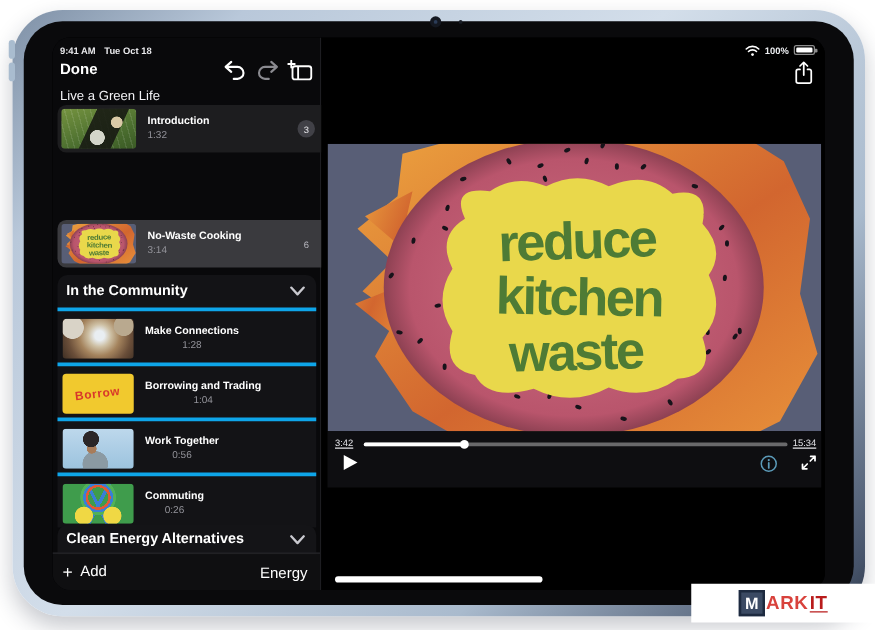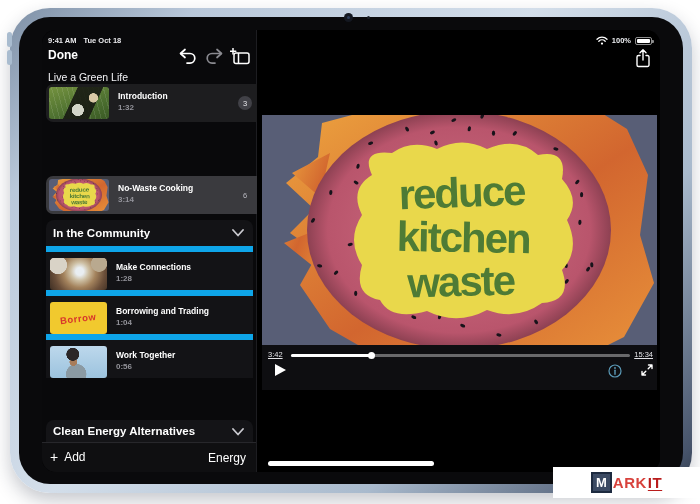--- a/index.html
+++ b/index.html
@@ -24,31 +24,31 @@
   .status-left{position:absolute;left:6px;top:6px;display:flex;gap:7px;font-size:7.5px;font-weight:bold;color:#e9e9ec;}
   .done{position:absolute;left:6px;top:18px;font-size:12px;font-weight:bold;color:#fff;cursor:default;}
   .icon-btn{position:absolute;top:18px;width:20px;height:17px;}
   .sb-title{position:absolute;left:6px;top:41px;font-size:10.5px;color:#f2f2f5;}
 
   .card{position:absolute;left:4px;width:230px;height:38px;background:#1d1d1f;border-radius:7px;}
   .card.selected{background:#3a3a3e;}
   .thumb{position:absolute;left:3px;top:3px;width:60px;height:32px;border-radius:3px;overflow:hidden;}
   .card-text{position:absolute;left:72px;top:7px;}
   .card-title{font-size:8.5px;font-weight:bold;color:#fff;}
-  .card-dur{font-size:8px;color:#93939a;margin-top:2px;font-weight:bold;}
+  .card-dur{font-size:8px;color:#93939a;margin-top:2px;}
   .badge{position:absolute;right:24px;top:12px;width:14px;height:14px;border-radius:50%;background:#414147;
     color:#e8e8ec;font-size:7.5px;display:flex;align-items:center;justify-content:center;}
   .badge.plain{background:transparent;color:#b9b9c0;}
   .chev-r{position:absolute;right:8px;top:12px;}
 
   .section-panel{position:absolute;left:4px;width:207px;background:#131316;border-radius:8px 8px 0 0;}
   .section-head{position:relative;height:26px;}
   .section-title{position:absolute;left:7px;top:7px;font-size:11.5px;font-weight:bold;color:#fff;}
   .chev-d{position:absolute;right:9px;top:9px;}
-  .srow{position:relative;height:44px;border-top:6px solid #0ea5e9;}
+  .srow{position:relative;height:44px;border-top:3px solid #0ea5e9;text-align:center;}
   .srow .thumb{left:4px;top:6px;width:57px;height:32px;}
   .srow .card-text{left:70px;top:10px;}
 
   .section-head2{position:absolute;left:4px;width:207px;height:24px;background:#141417;border-radius:8px 8px 0 0;}
 
   .sb-footer{position:absolute;left:0;bottom:0;width:100%;height:30px;background:rgba(16,16,18,.95);
     border-top:1px solid #27272b;}
   .add-wrap{position:absolute;left:8px;top:7px;display:flex;align-items:center;gap:6px;color:#fff;font-size:12px;}
   .plus-g{font-size:14px;font-weight:normal;color:#fff;line-height:12px;}
   .select-lbl{position:absolute;right:10px;top:8px;color:#fff;font-size:12px;}
@@ -79,21 +79,21 @@
   .t-commute{background:
     radial-gradient(circle at 30% 80%,#f0d844 0 7px,transparent 7.5px),
     radial-gradient(circle at 70% 80%,#f0d844 0 7px,transparent 7.5px),
     radial-gradient(circle at 50% 34%,transparent 0 8px,#e05a36 8px 10px,#3a7fd5 10px 12px,#52b158 12px 14px,transparent 14.5px),
     linear-gradient(63deg,transparent 0 47%,#3a7fd5 47% 51%,transparent 51%),
     linear-gradient(-63deg,transparent 0 47%,#3a7fd5 47% 51%,transparent 51%),
     #3f9c4c;}
 
   
   .main{position:absolute;left:215px;top:0;right:0;height:100%;background:#000;}
-  .status-right{position:absolute;right:8px;top:6px;display:flex;align-items:center;gap:4px;
+  .status-right{position:absolute;right:8px;top:6px;display:flex;align-items:flex-start;gap:4px;
     font-size:7.5px;font-weight:bold;color:#eceef1;}
   .battery{position:relative;width:17px;height:8px;border:1px solid rgba(255,255,255,.55);border-radius:2px;}
   .battery::before{content:"";position:absolute;left:1px;top:1px;right:1px;bottom:1px;background:#fff;border-radius:1px;}
   .battery::after{content:"";position:absolute;right:-3px;top:2px;width:1.6px;height:3px;background:rgba(255,255,255,.55);
     border-radius:0 1px 1px 0;}
   .share-btn{position:absolute;right:9px;top:19px;width:16px;height:19px;}
 
   .player{position:absolute;left:5px;top:85px;width:395px;height:275px;background:#0e0e11;}
   .video-art{position:absolute;left:0;top:0;width:395px;height:230px;overflow:hidden;}
   .scrub-row{position:absolute;left:0;top:234px;width:100%;height:12px;}
@@ -323,20 +323,27 @@
           </div>
 
           <div class="srow">
             <div class="thumb t-work"></div>
             <div class="card-text">
               <div class="card-title">Work Together</div>
               <div class="card-dur">0:56</div>
             </div>
           </div>
 
+          <div class="srow">
+            <div class="thumb t-commute"></div>
+            <div class="card-text">
+              <div class="card-title">Commuting</div>
+              <div class="card-dur">0:26</div>
+            </div>
+          </div>
         </div>
 
         <div class="section-head2" style="top:390px">
           <div class="section-title" style="position:absolute;left:7px;top:5px;font-size:11.5px;font-weight:bold;color:#fff;">Clean Energy Alternatives</div>
           <svg class="chev-d" style="top:8px" width="12" height="8" viewBox="0 0 12 8">
             <path d="M1 1 L6 6.5 L11 1" fill="none" stroke="#c9c9cf" stroke-width="1.8" stroke-linecap="round" stroke-linejoin="round"></path>
           </svg>
         </div>
 
         <div class="sb-footer">

